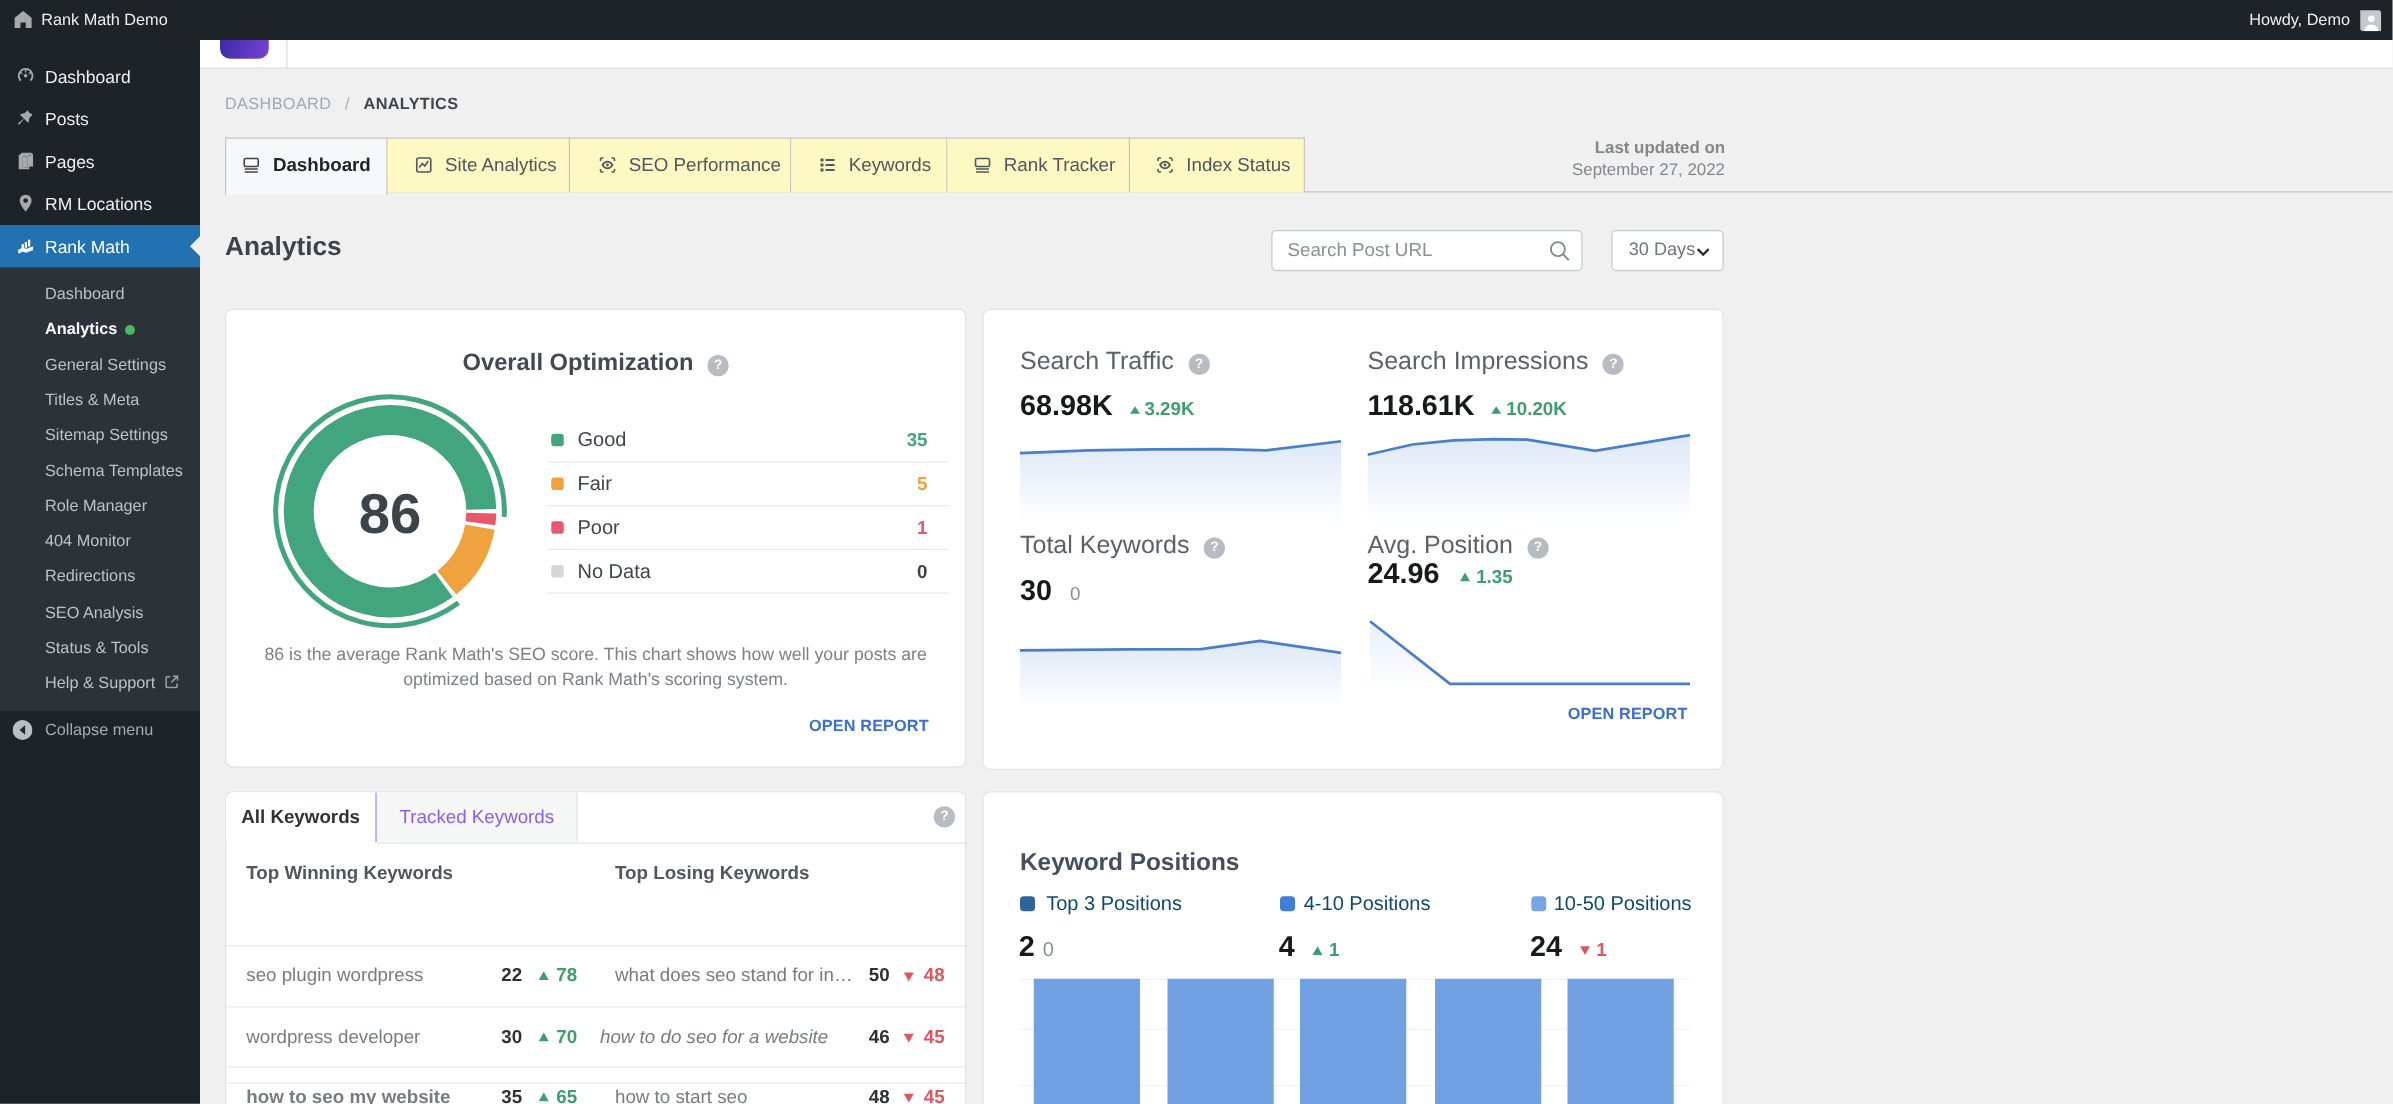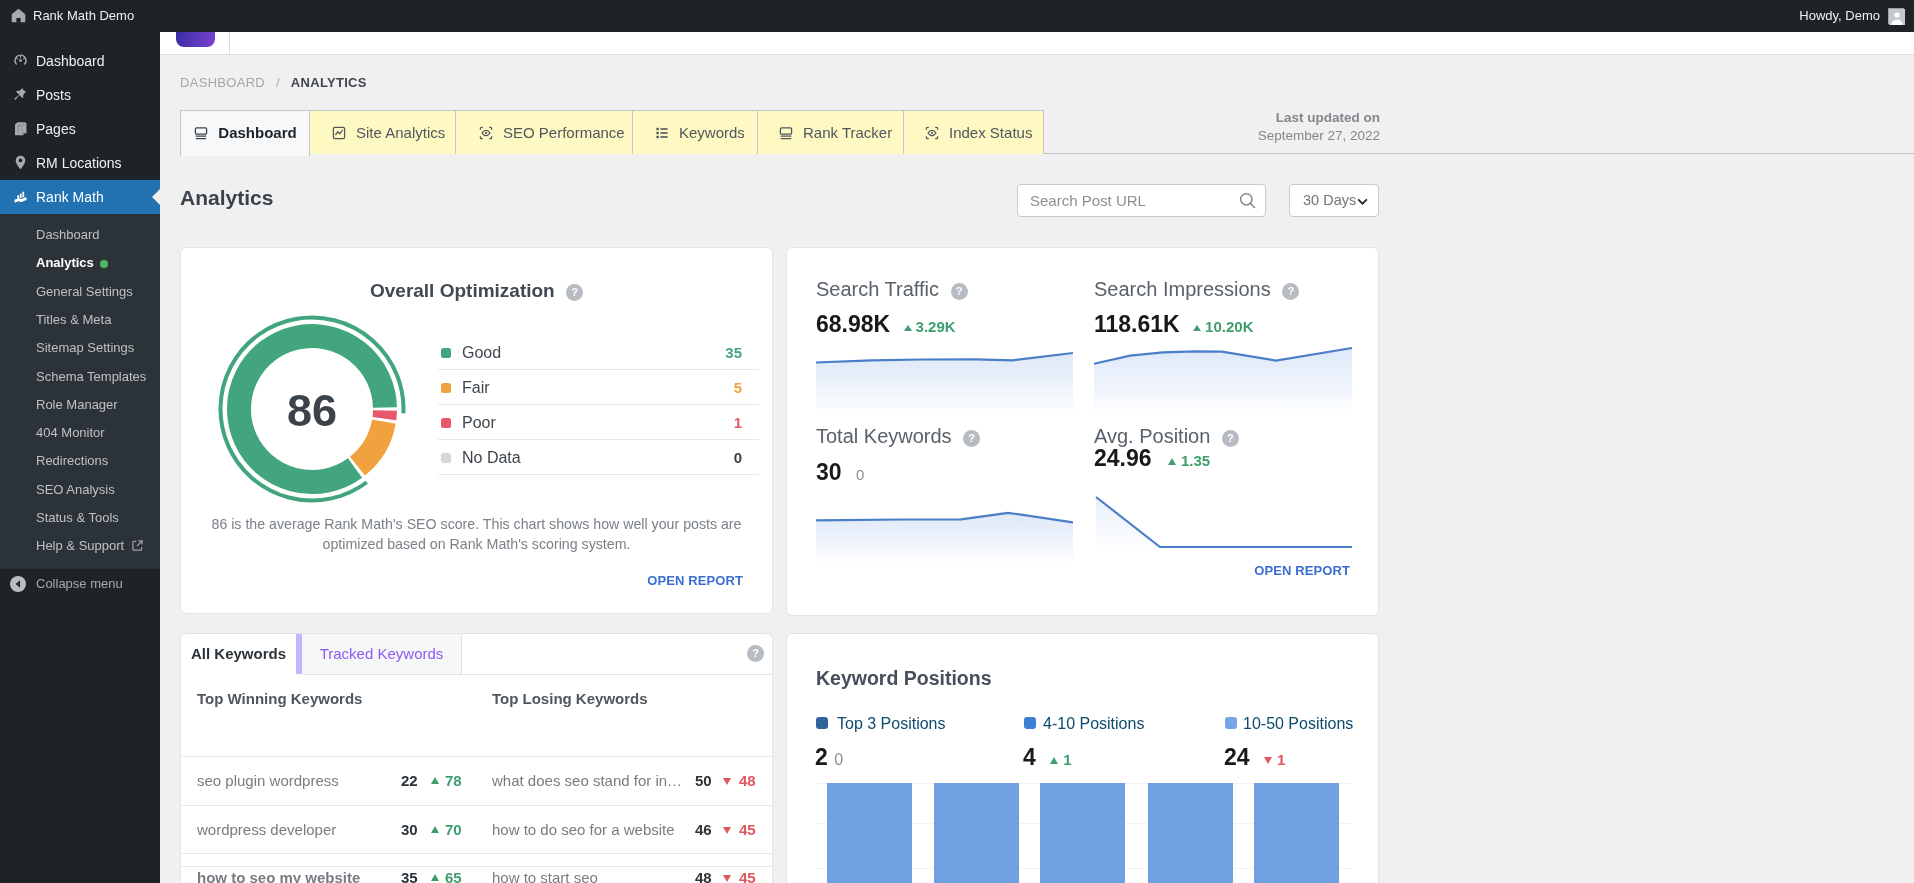--- a/index.html
+++ b/index.html
@@ -63,27 +63,27 @@
 .kpi-title { position:absolute; font-size:20px; color:#59616a; font-weight:normal; }
 .kpi-title .qico { margin-left:6px; vertical-align:1px; }
 .kpi-num { position:absolute; font-size:23px; font-weight:bold; color:#17191c; }
 .kpi-delta { position:absolute; font-size:15px; font-weight:bold; }
 .up { color:#3f9e6e; } .down { color:#e0565f; } .neut { color:#8a9098; font-weight:normal; }
 .tri-up { display:inline-block; width:0; height:0; border-left:4.8px solid transparent; border-right:4.8px solid transparent; border-bottom:6.4px solid #3f9e6e; margin-right:5px; vertical-align:1px; }
 .tri-down { display:inline-block; width:0; height:0; border-left:4.8px solid transparent; border-right:4.8px solid transparent; border-top:6.4px solid #e0565f; margin-right:5px; vertical-align:1px; }
 .spark { position:absolute; }
 #c3tabs { position:absolute; left:0; top:0; width:591px; height:40px; background:#fff; border-radius:6px 6px 0 0; }
 .c3tab { position:absolute; top:0; height:40px; font-size:15px; line-height:40px; color:#8b5cf6; text-align:center; }
-.c3tab.active { background:#fff; font-weight:bold; color:#2c3338; border-right:6px solid #c4b5fd; border-radius:6px 0 0 0; }
+.c3tab.active { background:#fff; font-weight:bold; color:#2c3338; border-right:2px solid #c4b5fd; border-radius:6px 0 0 0; }
 #c3line { position:absolute; left:121px; top:40px; width:470px; height:1px; background:#e1e3e6; }
 #c3help { position:absolute; right:8px; top:11px; }
 .kw-head { position:absolute; top:40px; height:46px; font-size:15px; font-weight:bold; color:#50575e; line-height:50px; }
 .kw-row { position:absolute; height:48px; border-top:1px solid #e7e9ea; font-size:15px; color:#787c82; line-height:48px;margin-top:36px; }
 .kw-val { font-weight:bold; color:#2c3338; }
-#c4title { position:absolute; left:29px; top:33px; font-size:19.5px; font-weight:bold; color:#464f5b; }
+#c4title { position:absolute; left:29px; top:45px; font-size:19.5px; font-weight:bold; color:#464f5b; }
 .c4leg-sq { position:absolute; width:12px; height:12px; border-radius:3px; }
 .c4leg-lbl { position:absolute; font-size:16px; color:#0c4a6e; }
 .c4val { position:absolute; font-size:23px; font-weight:bold; color:#17191c; }
 .gridline { position:absolute; height:1px; background:#f2f3f4; left:29px; width:536px; }
 .bar { position:absolute; width:85px; background:#72a1e3; top:149px; bottom:-1px; }
 </style>
 </head>
 <body>
 <div id="adminbar">
   <svg class="homeico" width="17" height="17" viewBox="0 0 20 20" fill="#a7aaad">
@@ -288,21 +288,21 @@
       <span style="position:absolute;left:311px;">what does seo stand for in…</span>
       <span class="kw-val" style="position:absolute;left:514px;">50</span>
       <span class="tri-down" style="position:absolute;left:542px;top:21px;border-top-width:7px;border-left-width:4.5px;border-right-width:4.5px;"></span>
       <span class="down" style="position:absolute;left:558px;font-weight:bold;">48</span>
     </div>
     <div class="kw-row" style="left:0;top:135px;width:591px;">
       <span style="position:absolute;left:16px;">wordpress developer</span>
       <span class="kw-val" style="position:absolute;left:220px;">30</span>
       <span class="tri-up" style="position:absolute;left:250px;top:20px;border-bottom-width:7px;border-left-width:4.5px;border-right-width:4.5px;"></span>
       <span class="up" style="position:absolute;left:264px;font-weight:bold;">70</span>
-      <span style="position:absolute;left:311px;">how to do seo for a website</span>
+      <span style="position:absolute;left:299px;font-style:italic;">how to do seo for a website</span>
       <span class="kw-val" style="position:absolute;left:514px;">46</span>
       <span class="tri-down" style="position:absolute;left:542px;top:21px;border-top-width:7px;border-left-width:4.5px;border-right-width:4.5px;"></span>
       <span class="down" style="position:absolute;left:558px;font-weight:bold;">45</span>
     </div>
     <div class="kw-row" style="left:0;top:183px;width:591px;">
       <span style="position:absolute;left:16px;font-weight:bold;">how to seo my website</span>
       <span class="kw-val" style="position:absolute;left:220px;">35</span>
       <span class="tri-up" style="position:absolute;left:250px;top:20px;border-bottom-width:7px;border-left-width:4.5px;border-right-width:4.5px;"></span>
       <span class="up" style="position:absolute;left:264px;font-weight:bold;">65</span>
       <span style="position:absolute;left:311px;">how to start seo</span>

